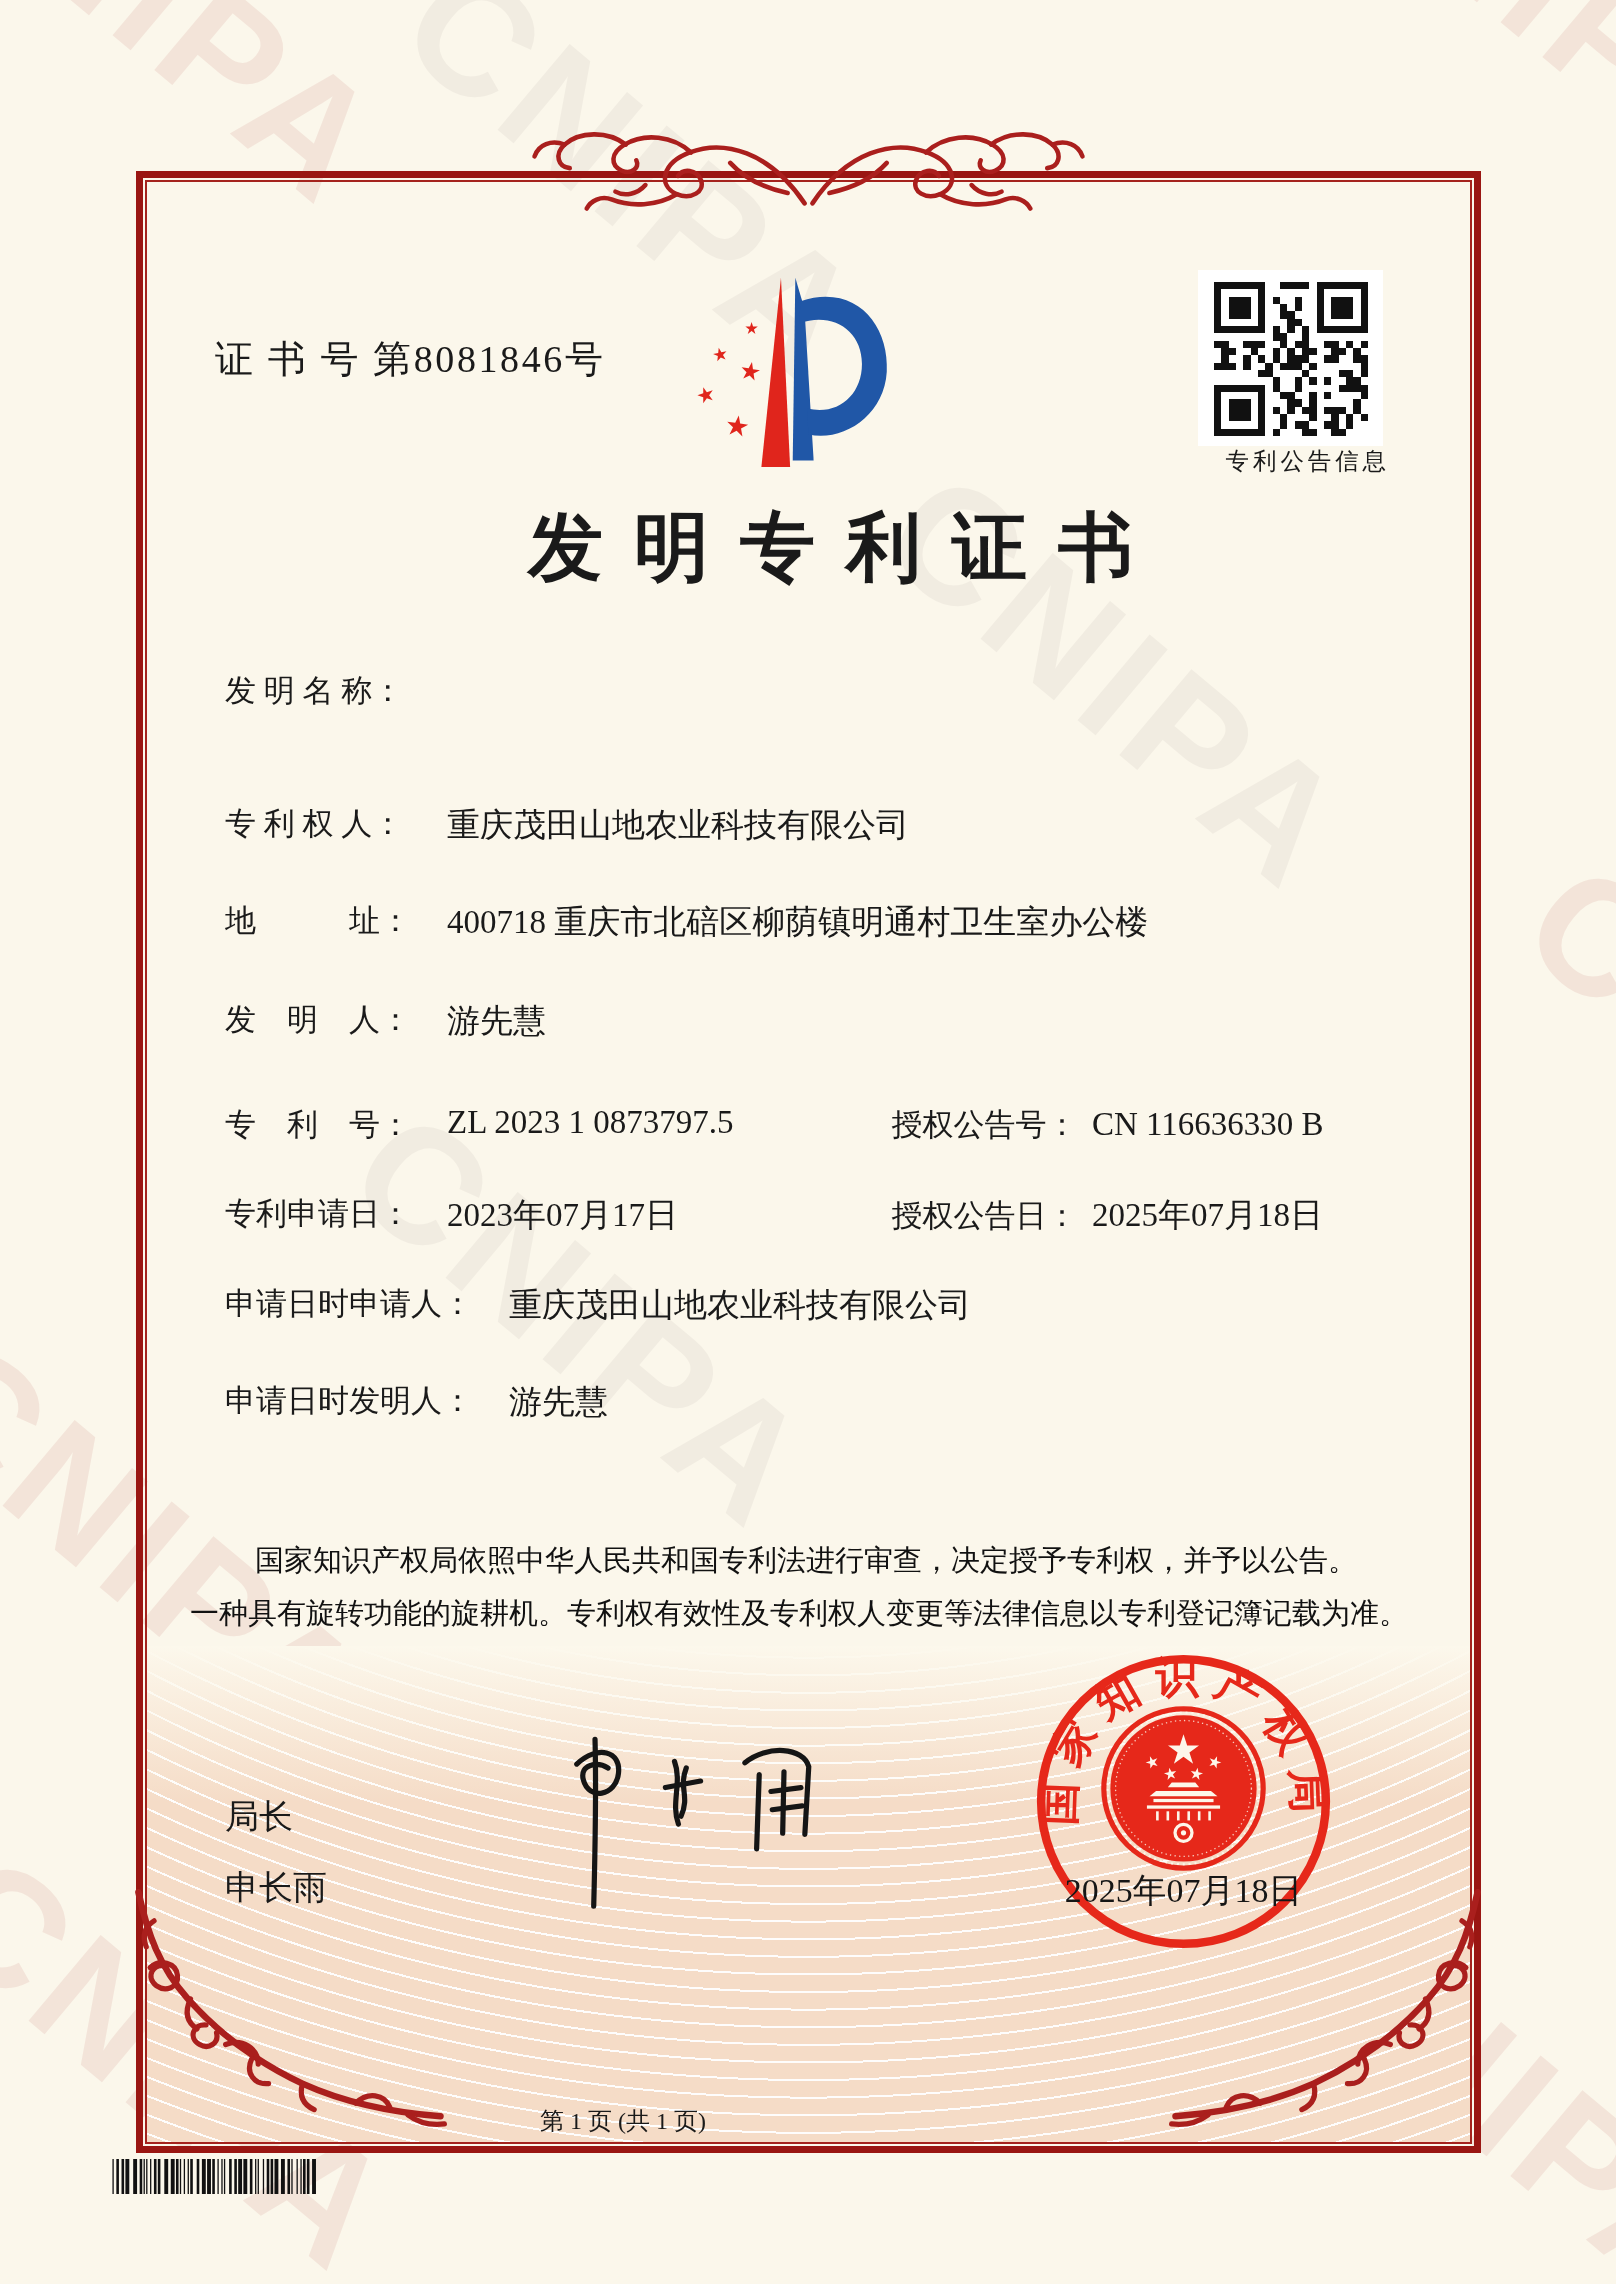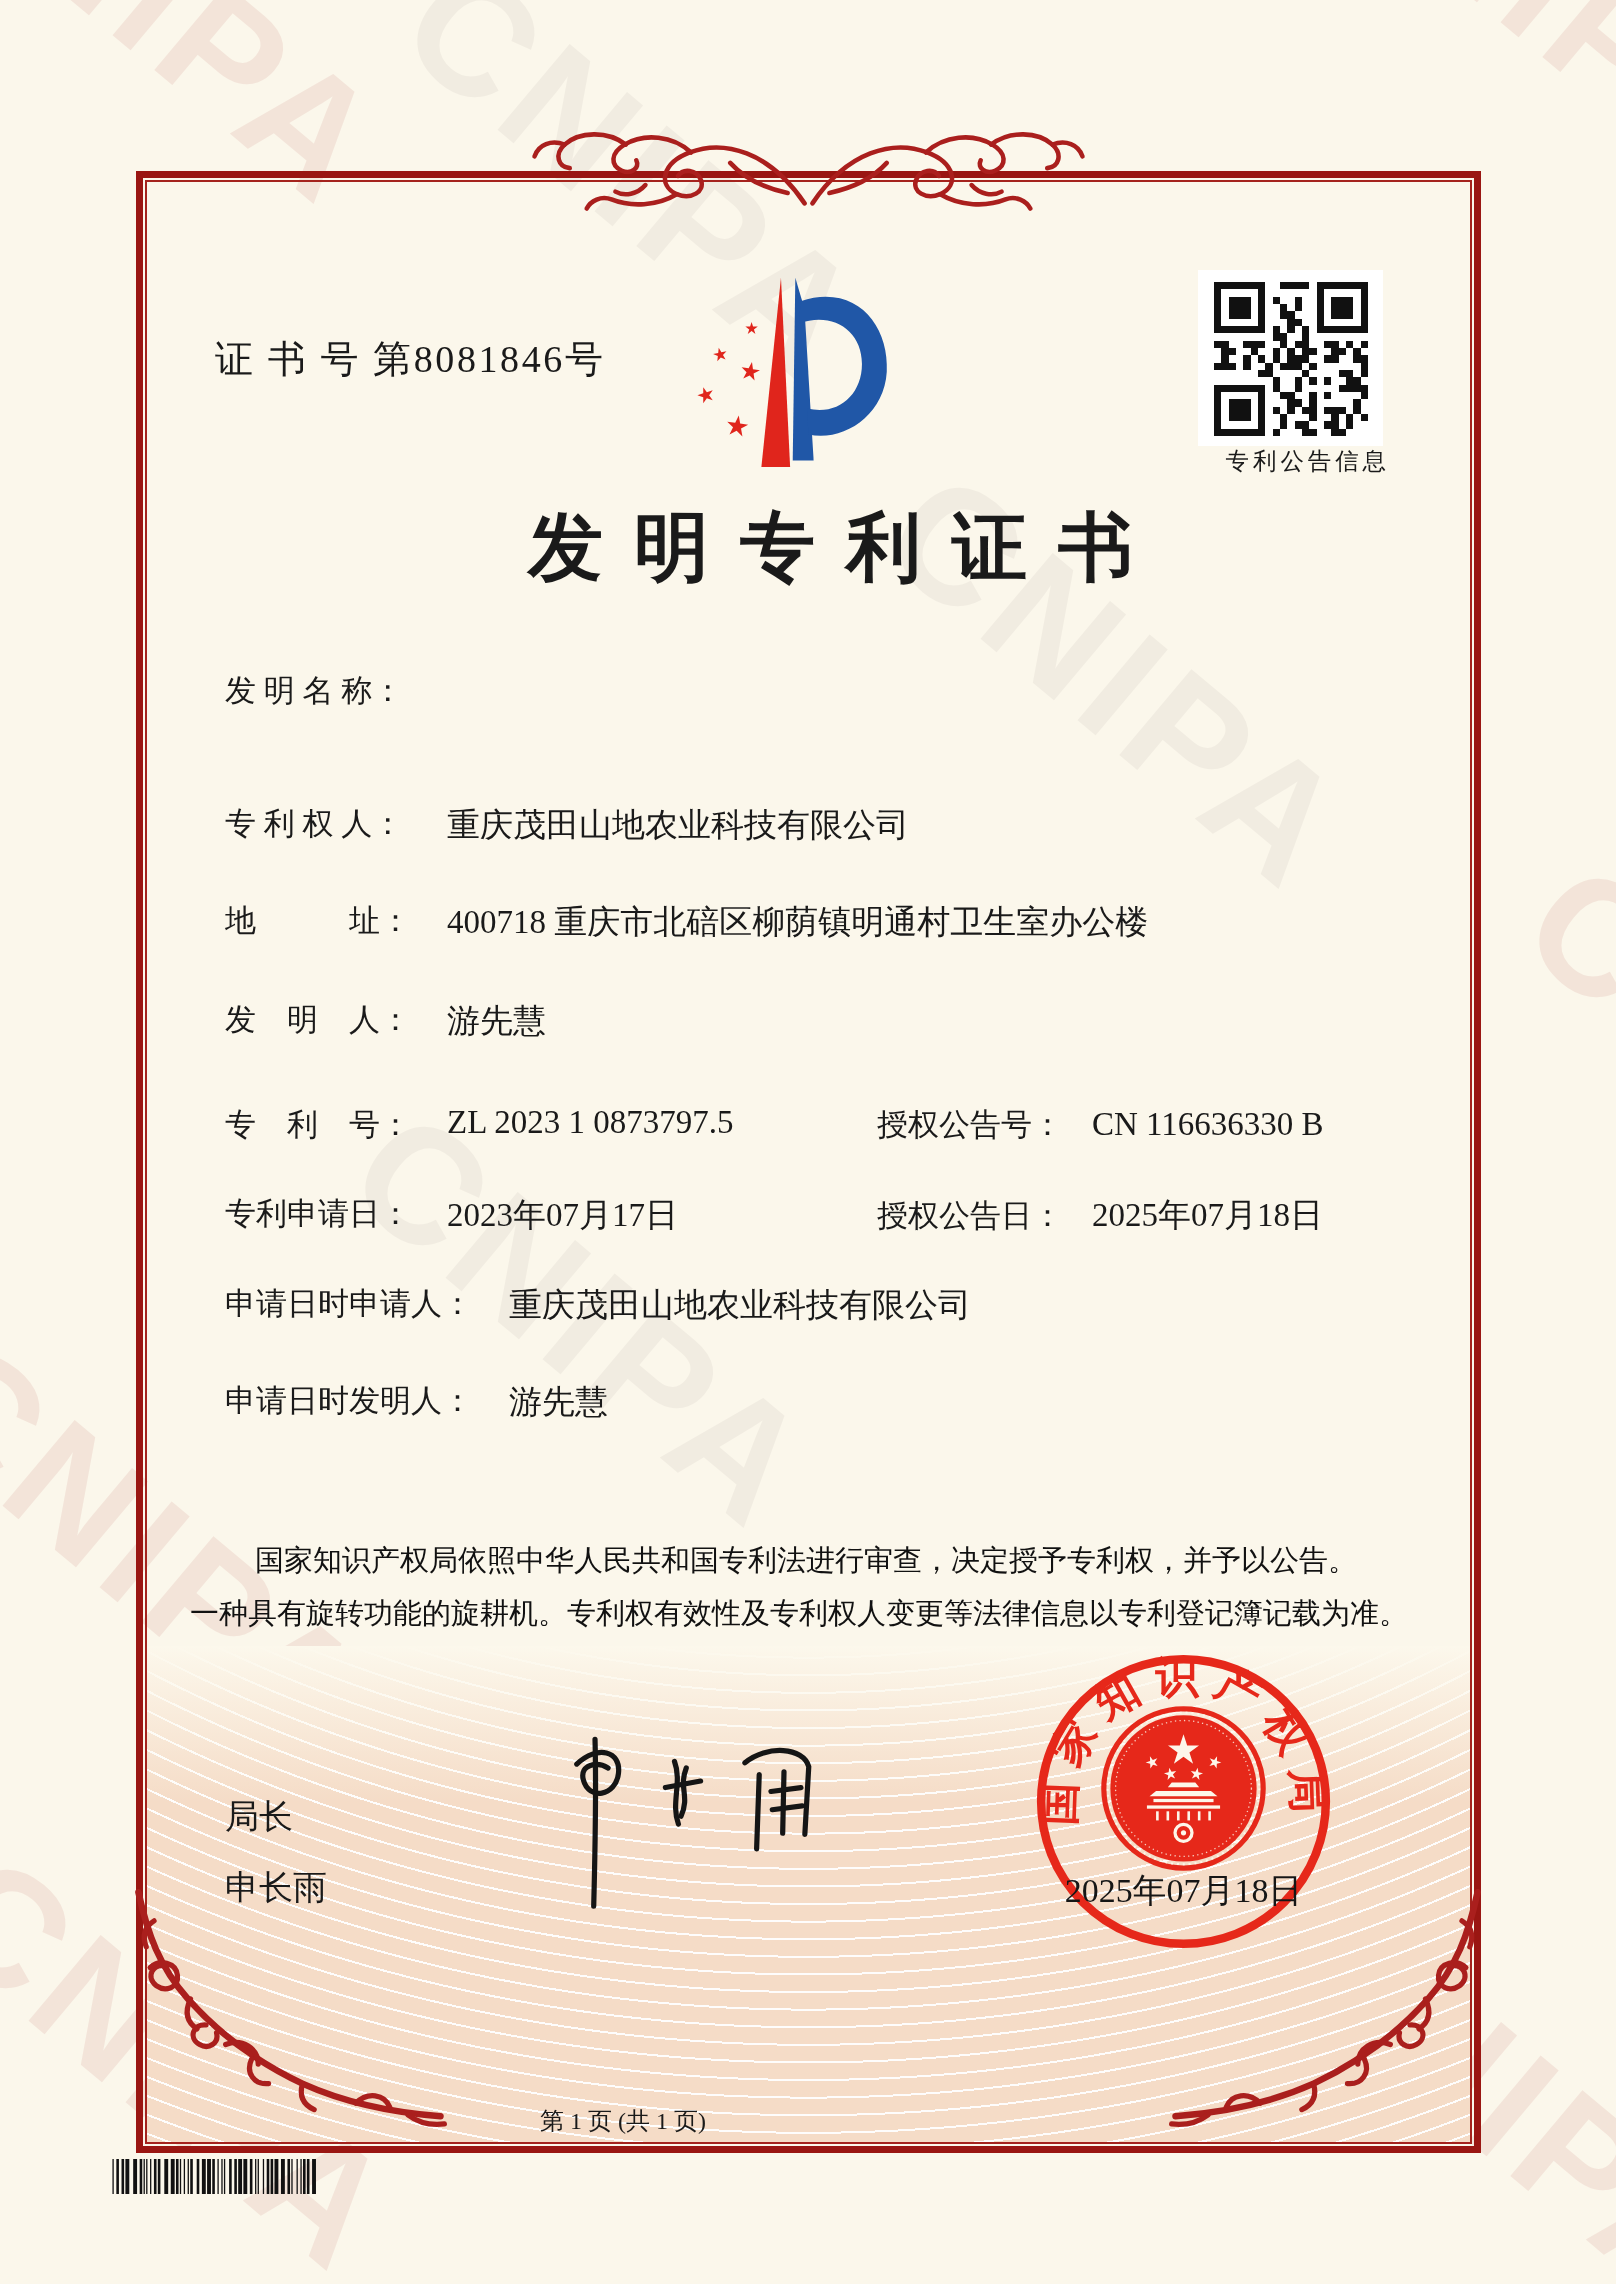--- a/index.html
+++ b/index.html
@@ -18,21 +18,21 @@
            rgba(255,255,255,0.95) 0 2px, rgba(255,255,255,0) 2px 17.6px);}
   .waves-fade{position:absolute;left:0;right:0;top:0;height:156px;
          background:linear-gradient(#fcf8ec, rgba(252,248,236,0));}
   .cert-no{position:absolute;left:215px;top:334px;font-size:38px;letter-spacing:2.6px;text-align:right;}
   .title{position:absolute;left:136px;top:498px;width:1345px;text-align:center;
          font-size:75px;font-weight:bold;letter-spacing:31px;text-indent:31px;padding-left:22px;}
   .row{position:absolute;left:225px;display:flex;align-items:flex-start;white-space:nowrap;}
   .row .lab{display:inline-block;width:222px;font-size:31px;flex:none;}
   .row .lab-wide{display:inline-block;width:284px;font-size:31px;flex:none;}
   .row .val{font-size:33px;}
-  .row-r{position:absolute;left:877px;display:flex;align-items:baseline;white-space:nowrap;}
+  .row-r{position:absolute;left:877px;display:flex;align-items:baseline;white-space:nowrap;text-align:center;}
   .row-r .lab{display:inline-block;width:215px;font-size:31px;flex:none;}
   .row-r .val{font-size:33px;}
   .statement{position:absolute;left:190px;top:1541px;width:1242px;font-size:29px;color:#111;}
   .statement .l1{text-indent:65px;margin-bottom:13px;}
   .qr-wrap{position:absolute;left:1198px;top:270px;width:185px;height:176px;background:#ffffff;}
   .qr-caption{position:absolute;left:1192px;top:445px;width:198px;text-align:right;
               font-size:23.5px;letter-spacing:3.9px;}
   .officer-title{position:absolute;left:225px;top:1794px;font-size:34px;
                  font-family:"Liberation Sans","DejaVu Sans",sans-serif;}
   .officer-name{position:absolute;left:225px;top:1865px;font-size:34px;

